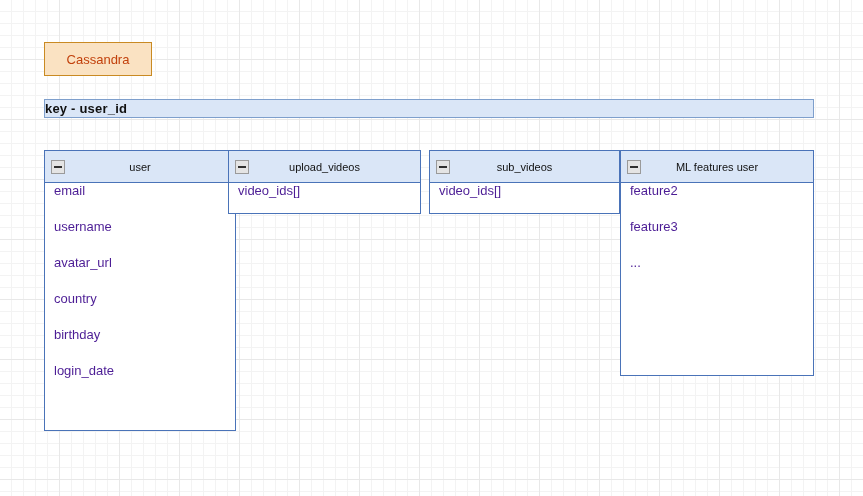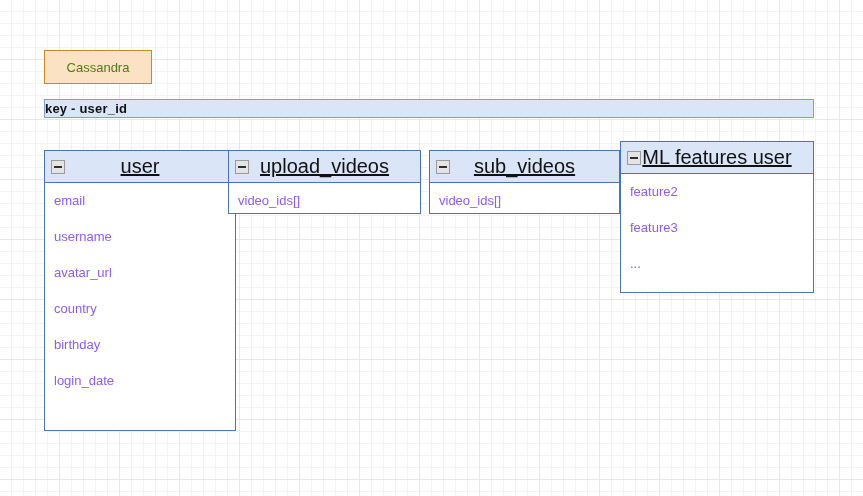--- a/index.html
+++ b/index.html
@@ -40,22 +40,21 @@
     top: 42px;
     width: 108px;
     height: 34px;
     background: #fae2c2;
     border: 1px solid #c98a22;
     box-sizing: border-box;
     display: flex;
     align-items: center;
     justify-content: center;
     font-size: 13px;
-    color: #4d7c0f;
-    margin-top: 8px;
+    color: #c2410c;
   }
 
   
   .key-bar {
     position: absolute;
     left: 44px;
     top: 99px;
     width: 770px;
     height: 19px;
     background: #dae6f7;
@@ -79,23 +78,22 @@
   }
   .tbl-header {
     position: relative;
     height: 32px;
     background: #dae6f7;
     border-bottom: 1px solid #4a73b8;
     box-sizing: border-box;
     display: flex;
     align-items: center;
     justify-content: center;
-    font-size: 20px;
+    font-size: 11px;
     color: #111111;
-    text-decoration: underline;
   }
   .collapse-icon {
     position: absolute;
     left: 6px;
     top: 50%;
     transform: translateY(-50%);
     width: 14px;
     height: 14px;
     background: #e4e4e4;
     border: 1px solid #9a9a9a;
@@ -107,32 +105,31 @@
   .collapse-icon i {
     display: block;
     width: 8px;
     height: 2px;
     background: #303030;
   }
   .tbl-row {
     height: 36px;
     box-sizing: border-box;
     display: flex;
-    align-items: center;
     padding-left: 9px;
     font-size: 13px;
-    color: #8b5cf6;
+    color: #4c1d95;
     border-bottom: 1px solid transparent;
   }
 
   
   #tbl-user        { left: 44px;  top: 150px; width: 192px; height: 281px; }
   #tbl-upload      { left: 228px; top: 150px; width: 193px; height: 64px;  }
   #tbl-sub         { left: 429px; top: 150px; width: 191px; height: 64px;  }
-  #tbl-ml          { left: 620px; top: 141px; width: 194px; height: 152px; }
+  #tbl-ml          { left: 620px; top: 150px; width: 194px; height: 226px; }
 </style>
 </head>
 <body>
 
 <div id="canvas">
 
   <div class="db-label">
     <span>Cassandra</span>
   </div>
 

